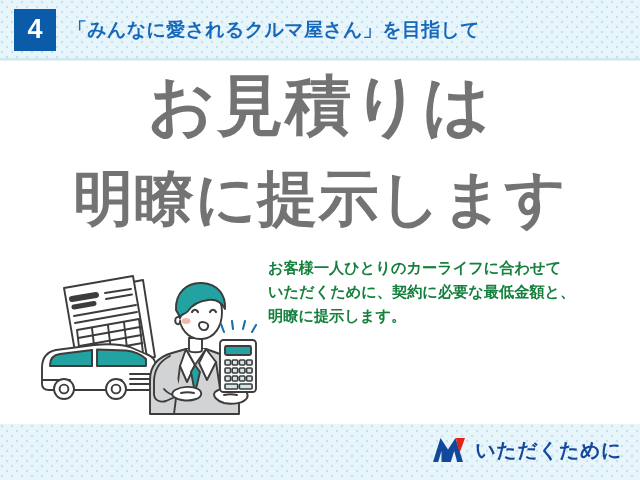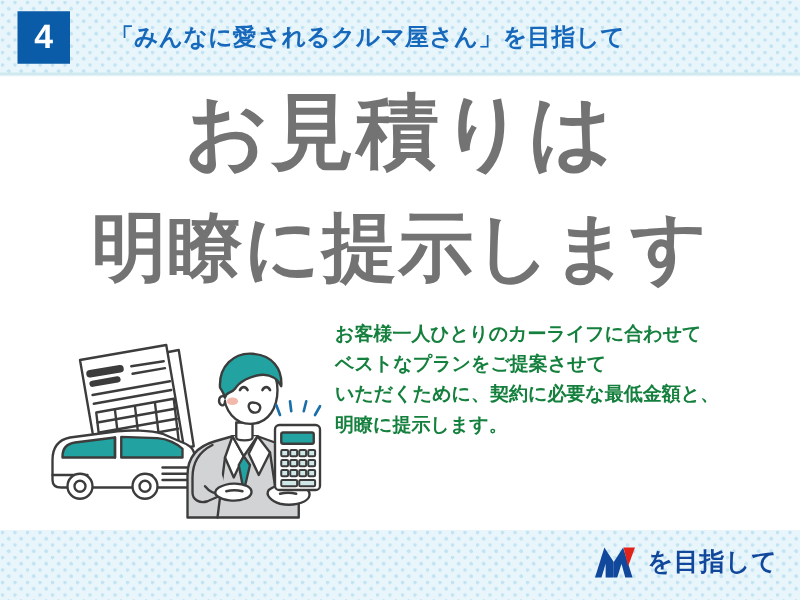--- a/index.html
+++ b/index.html
@@ -62,21 +62,21 @@
     display: flex;
     align-items: center;
     justify-content: center;
     font-size: 27px;
     font-weight: bold;
     line-height: 1;
     font-family: "Liberation Sans", sans-serif;
     flex: 0 0 auto;
   }
   #header-title {
-    margin-left: 32px;
+    margin-left: 12px;
     color: #1668bb;
     font-size: 19px;
     font-weight: bold;
     letter-spacing: 0.3px;
     white-space: nowrap;
   }
 
   
   #headline {
     position: absolute;
@@ -165,21 +165,20 @@
   <div id="header-underline"></div>
   <div id="header-underline2"></div>
 
   <div id="headline">
     <span id="headline-line1">お見積りは</span>
     <span id="headline-line2">明瞭に提示します</span>
   </div>
 
   <div id="body-copy">
     <span class="cl">お客様一人ひとりのカーライフに合わせて</span>
-    <span class="cl">ベストなプランをご提案させて</span>
     <span class="cl">いただくために、契約に必要な最低金額と、</span>
     <span class="cl">明瞭に提示します。</span>
   </div>
 
   <div id="illustration">
     <svg width="236" height="156" viewBox="0 0 236 156" xmlns="http://www.w3.org/2000/svg">
       <g fill="none" stroke="#3c3c3c" stroke-width="1.9" stroke-linecap="round" stroke-linejoin="round">
 
         <g>
           <path d="M101 16 L113 93 L56 104 L44 27 Z" fill="#ffffff" transform="translate(8,2)"></path>
@@ -312,17 +311,17 @@
     </svg>
   </div>
 
   <div id="footer" class="dots">
     <div id="brand">
       <svg id="brand-mark" viewBox="0 0 34 26" xmlns="http://www.w3.org/2000/svg">
         <path d="M1 25 L8.5 1 L16 12.5 L16 25 L9.5 25 L9.5 14 L6.2 25 Z" fill="#12489c"></path>
         <path d="M16 12.5 L23.5 1 L31 25 L25.2 25 L22.2 14 L18.8 25 L16 25 Z" fill="#12489c"></path>
         <path d="M23.8 1 L33 1 L27.5 16 Z" fill="#e2231a"></path>
       </svg>
-      <span id="brand-name">を目指して</span>
+      <span id="brand-name">いただくために</span>
     </div>
   </div>
 
 </div>
 
 </body></html>

